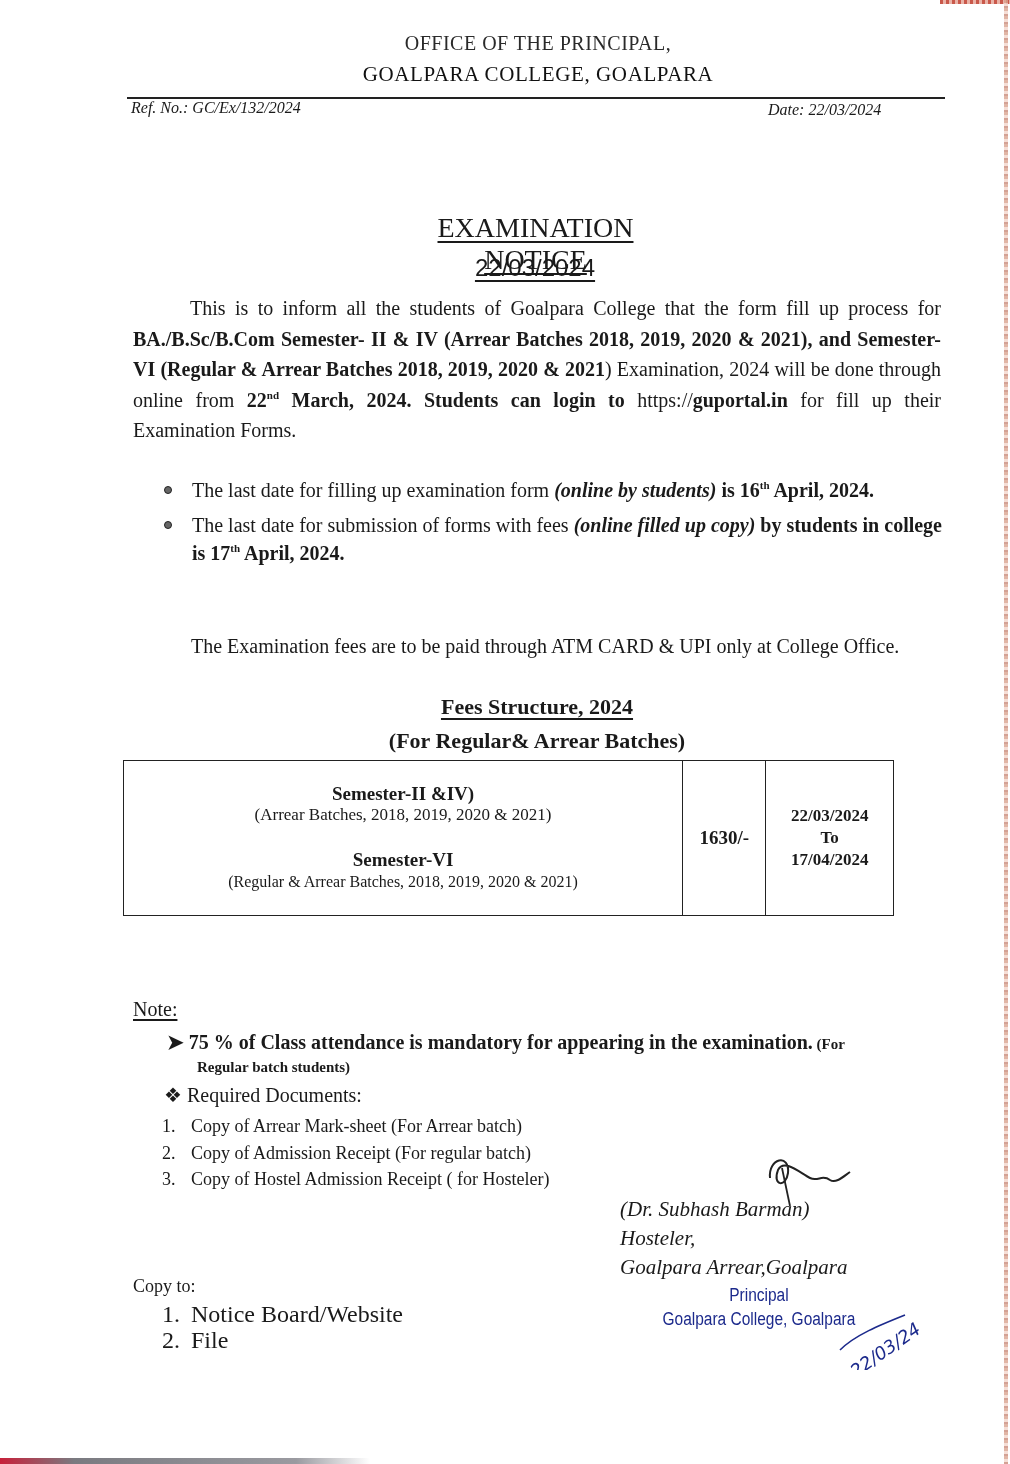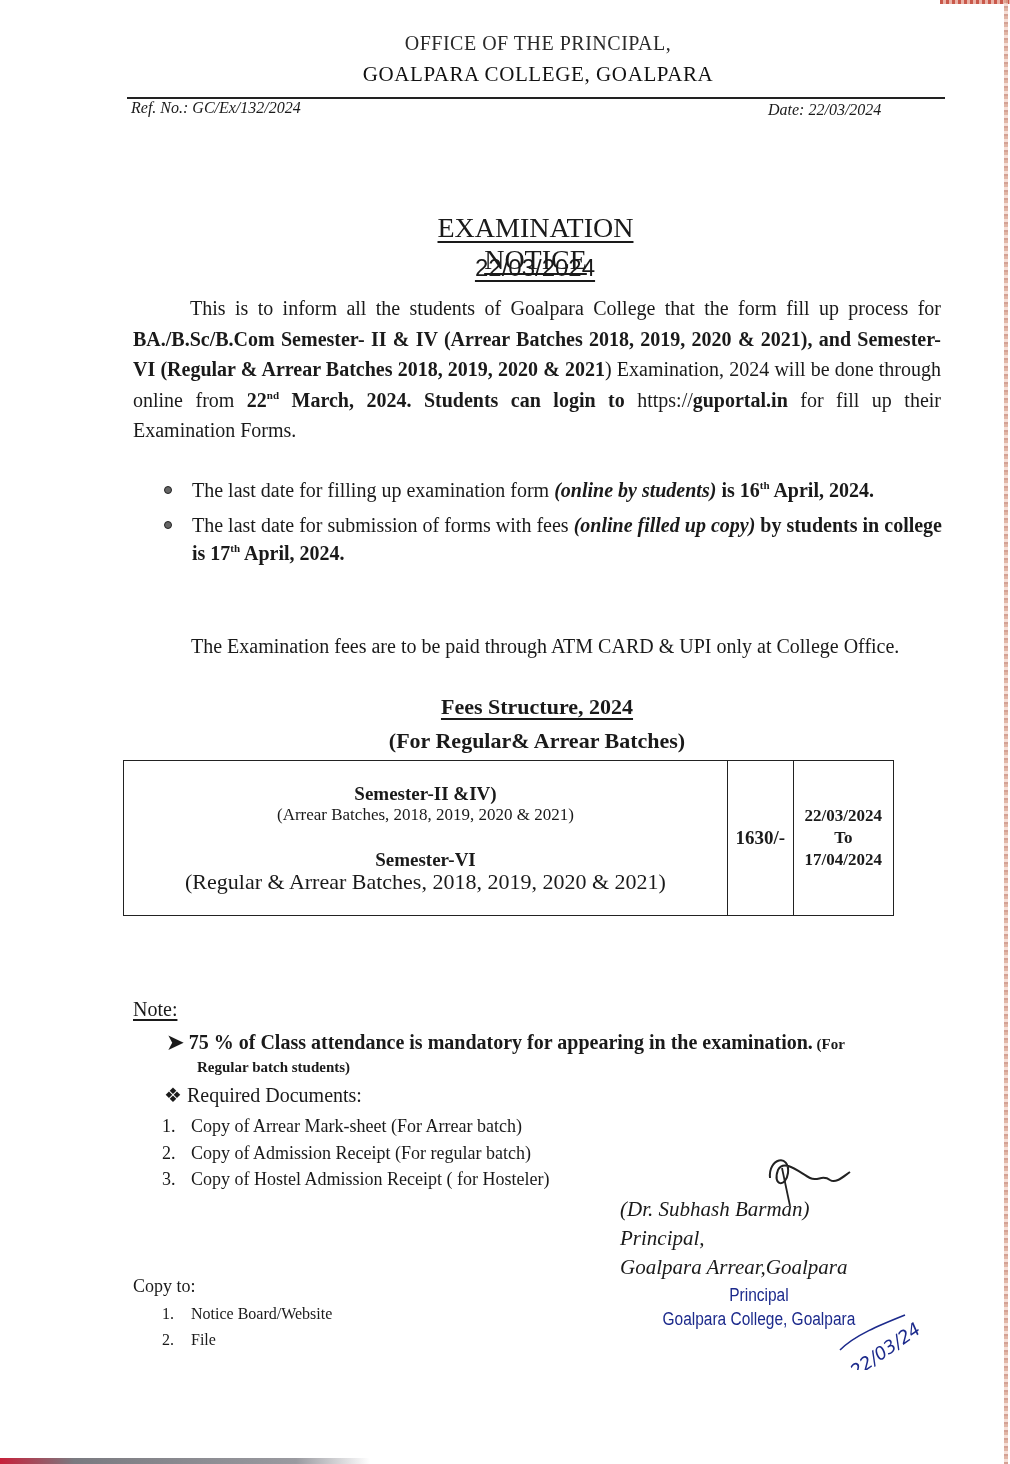--- a/index.html
+++ b/index.html
@@ -39,37 +39,37 @@
   .fees-para .indent { display: inline-block; width: 58px; }
   .fs-title { top: 694px; left: 0; width: 1074px; text-align: center; font-weight: bold; font-size: 22px; text-decoration: underline; text-underline-offset: 4px; }
   .fs-sub { top: 728px; left: 0; width: 1074px; text-align: center; font-weight: bold; font-size: 22px; }
   table.fees { position: absolute; top: 760px; left: 123px; width: 771px; border-collapse: collapse; font-size: 18px; }
   table.fees th, table.fees td { border: 1.5px solid #222; text-align: center; vertical-align: middle; }
   table.fees th { height: 72px; font-weight: bold; font-size: 19px; }
   table.fees td { height: 152px; }
   .col1 { width: 397px; } .col2 { width: 128px; } .col3 { width: 244px; }
   .sem-name { font-weight: bold; font-size: 19px; }
   .sem-sub { font-size: 17px; }
-  .sem-sub2 { font-size: 22px; line-height: 22px; }
+  .sem-sub2 { font-size: 16px; line-height: 22px; }
   .gap { height: 24px; }
   .fee-val { font-weight: bold; font-size: 19px; }
   .date-range { font-weight: bold; font-size: 17px; line-height: 22px; }
   .note-label { top: 998px; left: 133px; font-size: 20px; text-decoration: underline; text-underline-offset: 3px; }
   .note-main { top: 1030px; left: 167px; width: 780px; font-size: 20px; font-weight: bold; }
   .note-main .small { font-size: 15px; }
   .note-cont { top: 1059px; left: 197px; font-size: 15px; font-weight: bold; }
   .req { top: 1083px; left: 164px; font-size: 20px; }
   .doclist { top: 1113px; left: 162px; margin: 0; padding: 0; list-style: none; font-size: 18px; line-height: 26.5px; }
   .doclist .num { display: inline-block; width: 29px; }
   .sig-scribble { top: 1148px; left: 760px; }
   .sig-name { top: 1195px; left: 620px; width: 300px; text-align: left; font-style: italic; font-size: 21px; line-height: 29px; }
   .stamp { top: 1283px; left: 660px; width: 230px; text-align: center; font-family: "Liberation Sans", sans-serif; color: #1c2a8c; font-size: 18px; line-height: 24px; transform: scaleX(0.86); transform-origin: left center; }
   .stamp-date { top: 1310px; left: 835px; color: #1c2a8c; }
   .copy-label { top: 1276px; left: 133px; font-size: 18px; }
-  .copylist { top: 1301px; left: 162px; margin: 0; padding: 0; list-style: none; font-size: 16px; line-height: 26px; }
+  .copylist { top: 1301px; left: 162px; margin: 0; padding: 0; list-style: none; font-size: 24px; line-height: 26px; }
   .copylist .num { display: inline-block; width: 29px; }
   b { font-weight: bold; }
   i { font-style: italic; }
 </style>
 </head>
 <body>
 
 <div class="edge-top"></div>
 <div class="edge-right"></div>
 <div class="edge-bottom"></div>
@@ -126,21 +126,21 @@
   <li><span class="num">2.</span><span>Copy of Admission Receipt (For regular batch)</span></li>
   <li><span class="num">3.</span><span>Copy of  Hostel Admission Receipt ( for Hosteler)</span></li>
 </ol>
 
 <svg class="abs sig-scribble" width="100" height="60" viewBox="0 0 100 60">
   <path d="M10 30 C 8 10, 30 5, 28 25 C 26 40, 12 38, 18 22 C 24 10, 40 25, 50 30 C 58 34, 62 26, 70 32 C 76 36, 84 28, 90 24" fill="none" stroke="#222" stroke-width="2"></path>
   <path d="M22 20 L 30 58" fill="none" stroke="#222" stroke-width="1.8"></path>
 </svg>
 <div class="abs sig-name">
   <div>(Dr. Subhash Barman)</div>
-  <div>Principal,</div>
+  <div>Hosteler,</div>
   <div>Goalpara Arrear,Goalpara</div>
 </div>
 <div class="abs stamp">
   <div>Principal</div>
   <div>Goalpara College, Goalpara</div>
 </div>
 <svg class="abs stamp-date" width="100" height="60" viewBox="0 0 100 60">
   <path d="M5 40 C 20 25, 45 15, 70 5" fill="none" stroke="#1c2a8c" stroke-width="1.6"></path>
   <text x="8" y="52" font-size="18" fill="#1c2a8c" font-family="DejaVu Sans, sans-serif" font-style="italic" transform="rotate(-35 40 40)">22/03/24</text>
 </svg>

